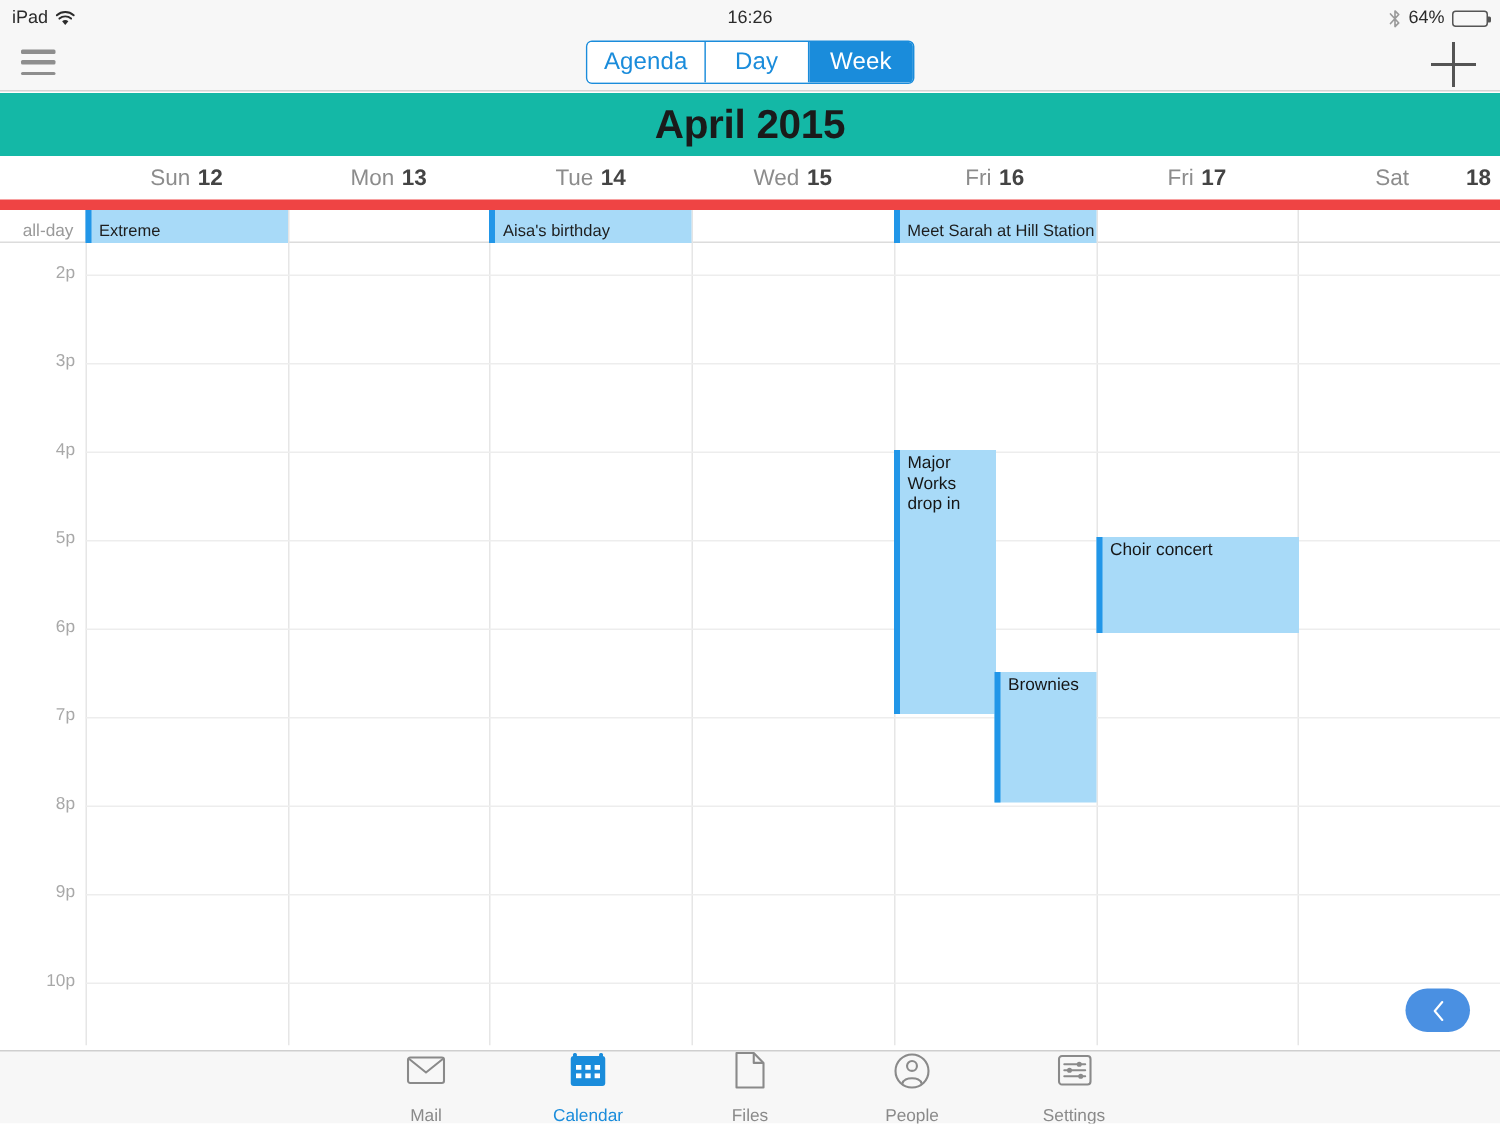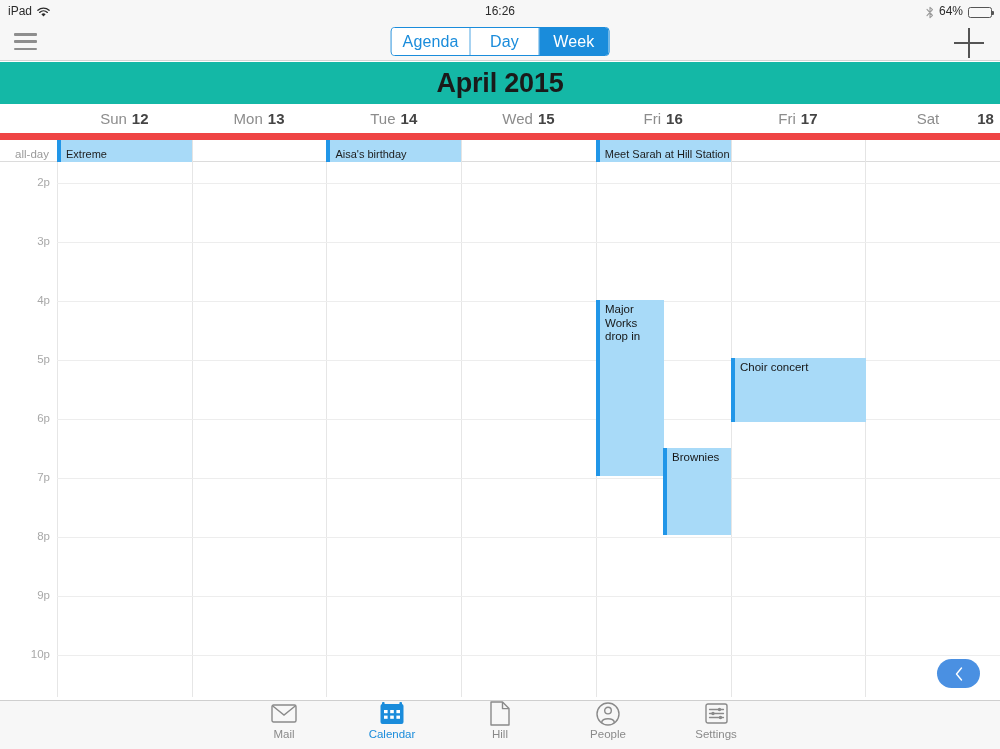--- a/index.html
+++ b/index.html
@@ -150,21 +150,21 @@
   .fab svg { display:block; }
 
   
   .tabbar {
     position:absolute; left:0; top:700px; width:1000px; height:49px;
     background:#f7f7f7; border-top:1px solid #cfcfcf;
     display:flex; align-items:flex-start; justify-content:center;
   }
   .tab {
     width:108px; height:49px;
-    display:flex; flex-direction:column; align-items:center; justify-content:flex-start;
+    display:flex; flex-direction:column; align-items:center; justify-content:space-between;
     gap:2px; cursor:pointer;
     color:#8a8a8a;
   }
   .tab.active { color:#1a8cdb; }
   .tab-label { font-size:11.5px; line-height:12px; }
   .tab-icon { height:25px; display:flex; align-items:center; justify-content:center; }
 </style>
 </head>
 <body>
 
@@ -327,21 +327,21 @@
         </div>
         <div class="tab-label">Calendar</div>
       </div>
       <div class="tab">
         <div class="tab-icon">
           <svg width="20" height="25" viewBox="0 0 20 25">
             <path d="M1 1 H12.5 L19 7.6 V24 H1 Z" stroke="currentColor" stroke-width="1.4" fill="none" stroke-linejoin="round"></path>
             <path d="M12.5 1 V7.6 H19" stroke="currentColor" stroke-width="1.4" fill="none" stroke-linejoin="round"></path>
           </svg>
         </div>
-        <div class="tab-label">Hill</div>
+        <div class="tab-label">Files</div>
       </div>
       <div class="tab">
         <div class="tab-icon">
           <svg width="24" height="24" viewBox="0 0 24 24">
             <circle cx="12" cy="12" r="11" stroke="currentColor" stroke-width="1.4" fill="none"></circle>
             <circle cx="12" cy="8.6" r="3.3" stroke="currentColor" stroke-width="1.4" fill="none"></circle>
             <path d="M5.6 20.4 C6.6 15.6 17.4 15.6 18.4 20.4" stroke="currentColor" stroke-width="1.4" fill="none" stroke-linecap="round"></path>
           </svg>
         </div>
         <div class="tab-label">People</div>

